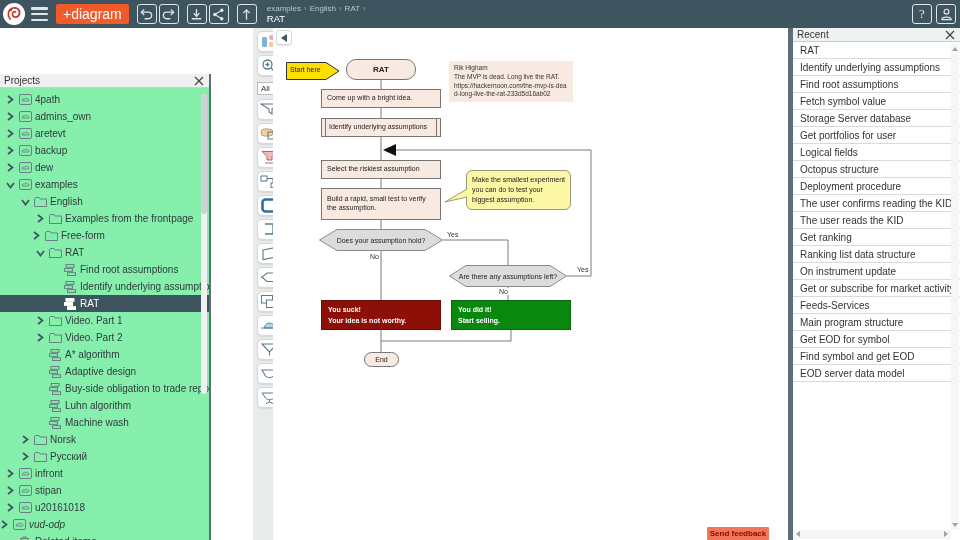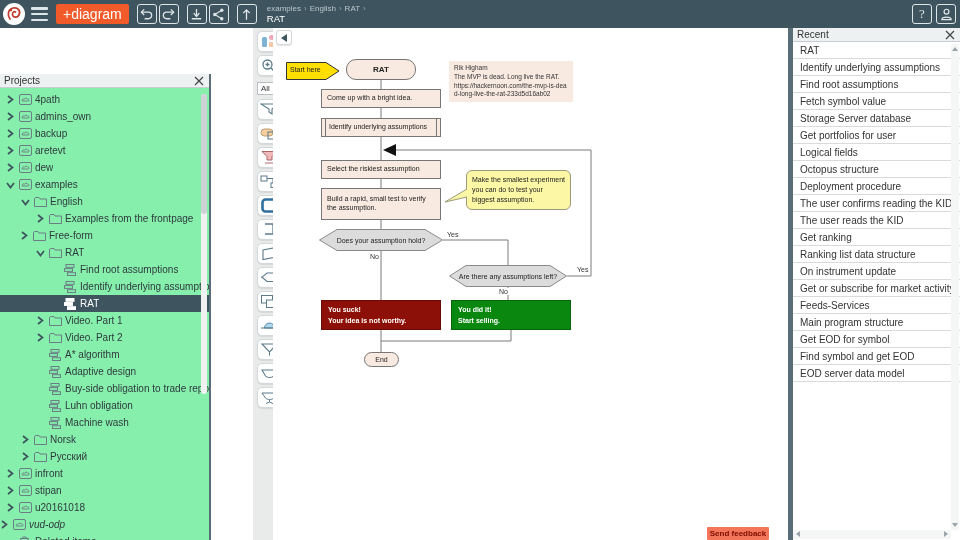--- a/index.html
+++ b/index.html
@@ -197,35 +197,35 @@
             <svg width="8" height="9">
               <path d="M2 1 L6.5 4.5 L2 8" fill="none" stroke="#3e545e" stroke-width="1.7"></path>
             </svg>
           </span>
           <span class="ticon">
             <svg width="13" height="11">
               <rect x="0.5" y="0.5" width="12" height="10" rx="1.5" fill="none" stroke="#6b7d85"></rect>
               <path d="M3.2 7 C2.8 5.2 4.8 4.2 5.6 5.2 C6 3.8 8.2 3.8 8.6 5.2 C9.8 4.6 10.6 6.4 9.6 7 Z" fill="none" stroke="#6b7d85" stroke-width="0.9"></path>
             </svg>
           </span>
+          <span class="tlabel">aretevt</span>
+        </div>
+        <div class="trow" style="padding-left: 6px;">
+          <span class="chev">
+            <svg width="8" height="9">
+              <path d="M2 1 L6.5 4.5 L2 8" fill="none" stroke="#3e545e" stroke-width="1.7"></path>
+            </svg>
+          </span>
+          <span class="ticon">
+            <svg width="13" height="11">
+              <rect x="0.5" y="0.5" width="12" height="10" rx="1.5" fill="none" stroke="#6b7d85"></rect>
+              <path d="M3.2 7 C2.8 5.2 4.8 4.2 5.6 5.2 C6 3.8 8.2 3.8 8.6 5.2 C9.8 4.6 10.6 6.4 9.6 7 Z" fill="none" stroke="#6b7d85" stroke-width="0.9"></path>
+            </svg>
+          </span>
           <span class="tlabel">backup</span>
-        </div>
-        <div class="trow" style="padding-left: 6px;">
-          <span class="chev">
-            <svg width="8" height="9">
-              <path d="M2 1 L6.5 4.5 L2 8" fill="none" stroke="#3e545e" stroke-width="1.7"></path>
-            </svg>
-          </span>
-          <span class="ticon">
-            <svg width="13" height="11">
-              <rect x="0.5" y="0.5" width="12" height="10" rx="1.5" fill="none" stroke="#6b7d85"></rect>
-              <path d="M3.2 7 C2.8 5.2 4.8 4.2 5.6 5.2 C6 3.8 8.2 3.8 8.6 5.2 C9.8 4.6 10.6 6.4 9.6 7 Z" fill="none" stroke="#6b7d85" stroke-width="0.9"></path>
-            </svg>
-          </span>
-          <span class="tlabel">aretevt</span>
         </div>
         <div class="trow" style="padding-left: 6px;">
           <span class="chev">
             <svg width="8" height="9">
               <path d="M2 1 L6.5 4.5 L2 8" fill="none" stroke="#3e545e" stroke-width="1.7"></path>
             </svg>
           </span>
           <span class="ticon">
             <svg width="13" height="11">
               <rect x="0.5" y="0.5" width="12" height="10" rx="1.5" fill="none" stroke="#6b7d85"></rect>
@@ -267,21 +267,21 @@
               <path d="M2 1 L6.5 4.5 L2 8" fill="none" stroke="#3e545e" stroke-width="1.7"></path>
             </svg>
           </span>
           <span class="ticon">
             <svg width="13" height="10">
               <path d="M0.5 9.5 V1.8 L1.5 0.5 H5 L6 2 H12.5 V9.5 Z" fill="none" stroke="#6b7d85"></path>
             </svg>
           </span>
           <span class="tlabel">Examples from the frontpage</span>
         </div>
-        <div class="trow" style="padding-left: 20px;">
+        <div class="trow" style="padding-left: 32px;">
           <span class="chev">
             <svg width="8" height="9">
               <path d="M2 1 L6.5 4.5 L2 8" fill="none" stroke="#3e545e" stroke-width="1.7"></path>
             </svg>
           </span>
           <span class="ticon">
             <svg width="13" height="10">
               <path d="M0.5 9.5 V1.8 L1.5 0.5 H5 L6 2 H12.5 V9.5 Z" fill="none" stroke="#6b7d85"></path>
             </svg>
           </span>
@@ -394,21 +394,21 @@
         </div>
         <div class="trow" style="padding-left: 36px;">
           <span class="chev"></span>
           <span class="ticon">
             <svg width="12" height="12">
               <rect x="2" y="0.5" width="8" height="2.8" fill="none" stroke="#6b7d85"></rect>
               <rect x="0.5" y="4.6" width="8" height="2.8" fill="none" stroke="#6b7d85"></rect>
               <rect x="3.5" y="8.7" width="8" height="2.8" fill="none" stroke="#6b7d85"></rect>
             </svg>
           </span>
-          <span class="tlabel">Luhn obligation</span>
+          <span class="tlabel">Luhn algorithm</span>
         </div>
         <div class="trow" style="padding-left: 36px;">
           <span class="chev"></span>
           <span class="ticon">
             <svg width="12" height="12">
               <rect x="2" y="0.5" width="8" height="2.8" fill="none" stroke="#6b7d85"></rect>
               <rect x="0.5" y="4.6" width="8" height="2.8" fill="none" stroke="#6b7d85"></rect>
               <rect x="3.5" y="8.7" width="8" height="2.8" fill="none" stroke="#6b7d85"></rect>
             </svg>
           </span>

